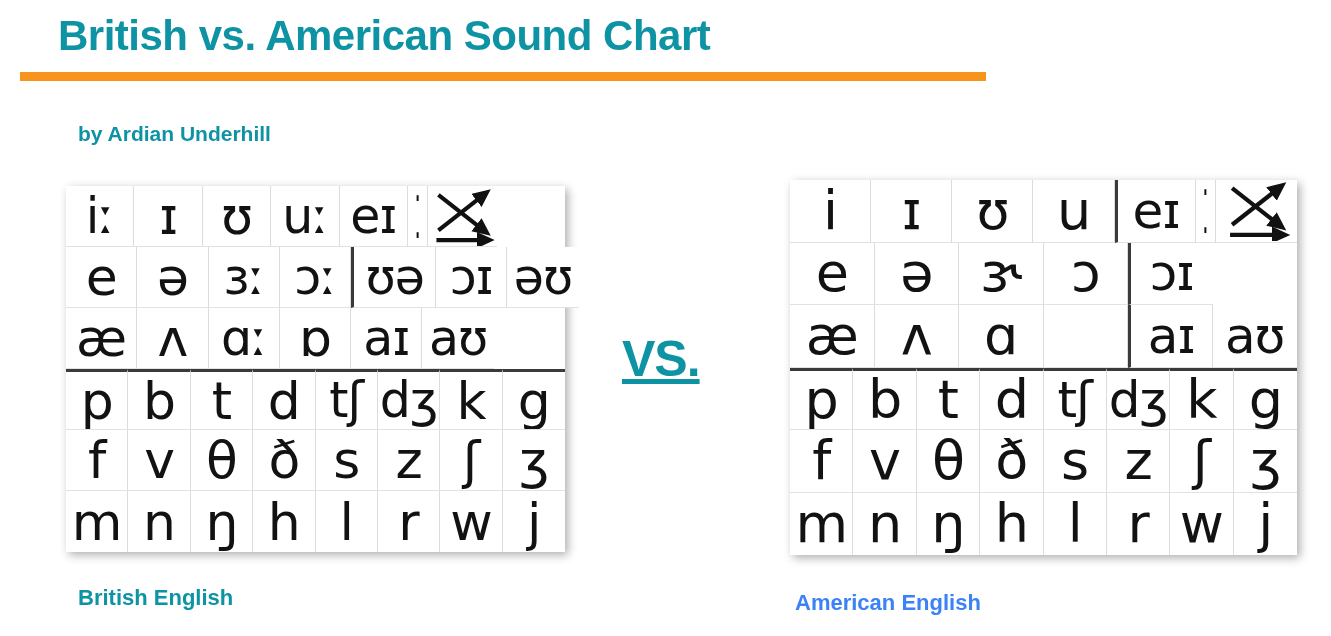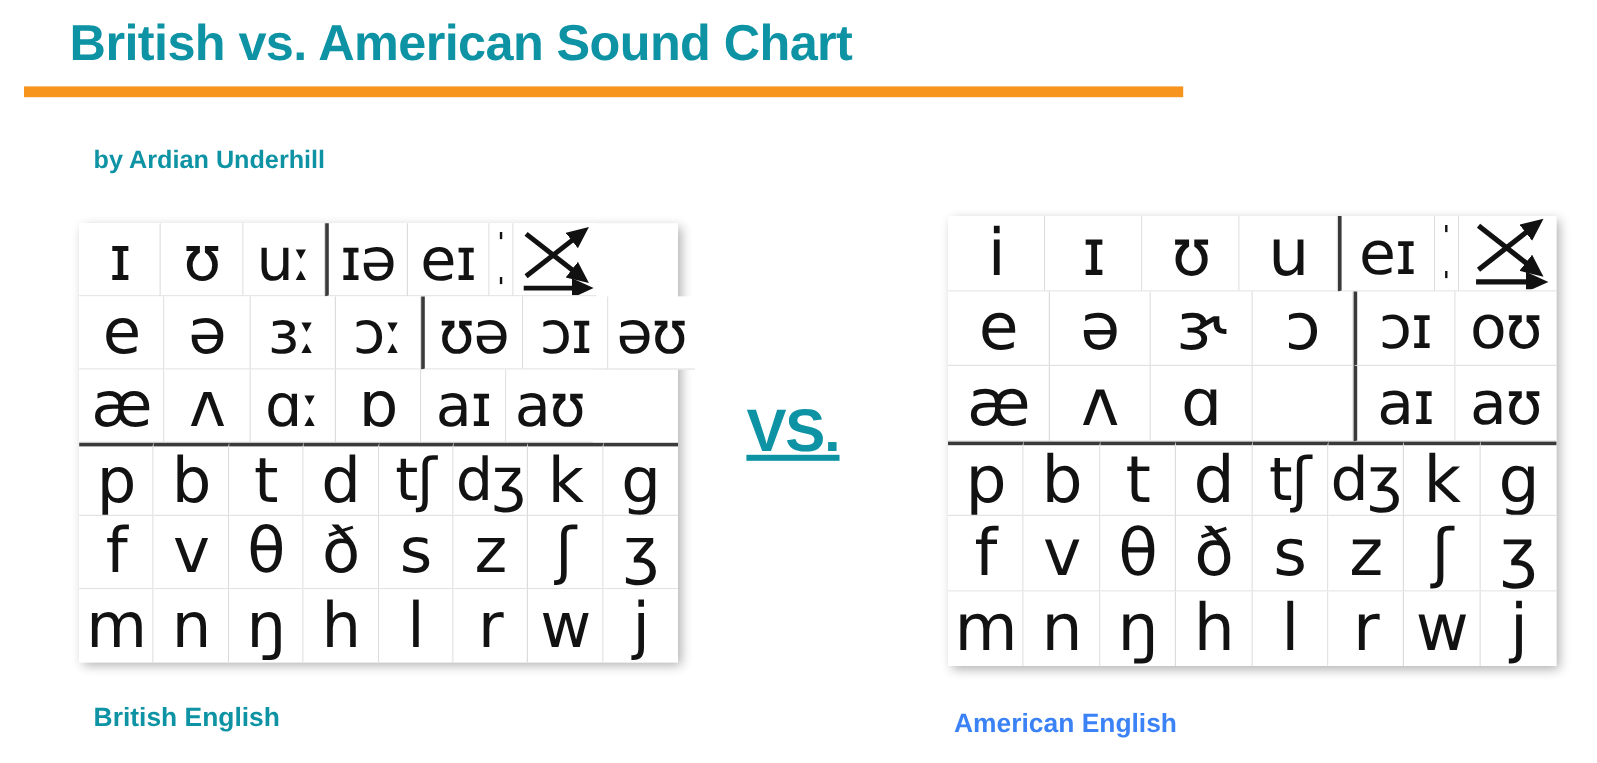--- a/index.html
+++ b/index.html
@@ -132,30 +132,30 @@
 <div id="title-rule" style="background: rgb(246, 148, 30);"></div>
 
 <div id="byline" style="color: rgb(14, 147, 164);">by Ardian Underhill</div>
 
 <div id="vs-label" style="color: rgb(14, 147, 164);">VS.</div>
 
 <div class="chart-block" style="left:66px; top:186px;">
   <div class="chart-grid" id="grid-british" style="width:499px; height:366px;">
       <div class="ipa-row" style="height: 61px;">
         <div class="ipa-cell" style="height: 61px; width: 68.4286px; flex: 0 0 auto;">
+          <span style="font-size: 49px; letter-spacing: -1px;">iː</span>
+        </div>
+        <div class="ipa-cell" style="height: 61px; width: 68.4286px; flex: 0 0 auto;">
           <span style="font-size: 52px; letter-spacing: -1px;">ɪ</span>
         </div>
         <div class="ipa-cell" style="height: 61px; width: 68.4286px; flex: 0 0 auto;">
           <span style="font-size: 52px; letter-spacing: -1px;">ʊ</span>
         </div>
         <div class="ipa-cell" style="height: 61px; width: 68.4286px; flex: 0 0 auto; justify-content: center;">
           <span style="font-size: 49px; letter-spacing: -1px;">uː</span>
-        </div>
-        <div class="ipa-cell vdiv-left" style="height: 61px; width: 68.4286px; flex: 0 0 auto;">
-          <span style="font-size: 49px; letter-spacing: -1px;">ɪə</span>
         </div>
         <div class="ipa-cell" style="height: 61px; width: 68.4286px; flex: 0 0 auto;">
           <span style="font-size: 49px; letter-spacing: -1px;">eɪ</span>
         </div>
         <div class="ipa-cell stress-cell" style="height: 61px; width: 20px; flex: 0 0 auto;">
           <span class="stress-mark">ˈ</span>
           <span class="stress-mark">ˌ</span>
         </div>
         <div class="ipa-cell intonation-cell" style="height: 61px; width: 68.4286px; flex: 0 0 auto;">
           <svg width="66" height="59" viewBox="0 0 60 60">
@@ -339,23 +339,20 @@
         </div>
         <div class="ipa-cell" style="height: 62.5px; width: 84.5px; flex: 0 0 auto;">
           <span style="font-size: 54px; letter-spacing: -1px;">ɝ</span>
         </div>
         <div class="ipa-cell" style="height: 62.5px; width: 84.5px; flex: 0 0 auto;">
           <span style="font-size: 54px; letter-spacing: -1px;">ɔ</span>
         </div>
         <div class="ipa-cell vdiv-left" style="height: 62.5px; width: 84.5px; flex: 0 0 auto;">
           <span style="font-size: 50px; letter-spacing: -1px;">ɔɪ</span>
         </div>
-        <div class="ipa-cell" style="height: 62.5px; width: 84.5px; flex: 0 0 auto;">
-          <span style="font-size: 50px; letter-spacing: -1px;">oʊ</span>
-        </div>
       </div>
       <div class="ipa-row" style="height: 62.5px;">
         <div class="ipa-cell" style="height: 62.5px; width: 84.5px; flex: 0 0 auto;">
           <span style="font-size: 54px; letter-spacing: -1px;">æ</span>
         </div>
         <div class="ipa-cell" style="height: 62.5px; width: 84.5px; flex: 0 0 auto;">
           <span style="font-size: 54px; letter-spacing: -1px;">ʌ</span>
         </div>
         <div class="ipa-cell" style="height: 62.5px; width: 84.5px; flex: 0 0 auto;">
           <span style="font-size: 54px; letter-spacing: -1px;">ɑ</span>

